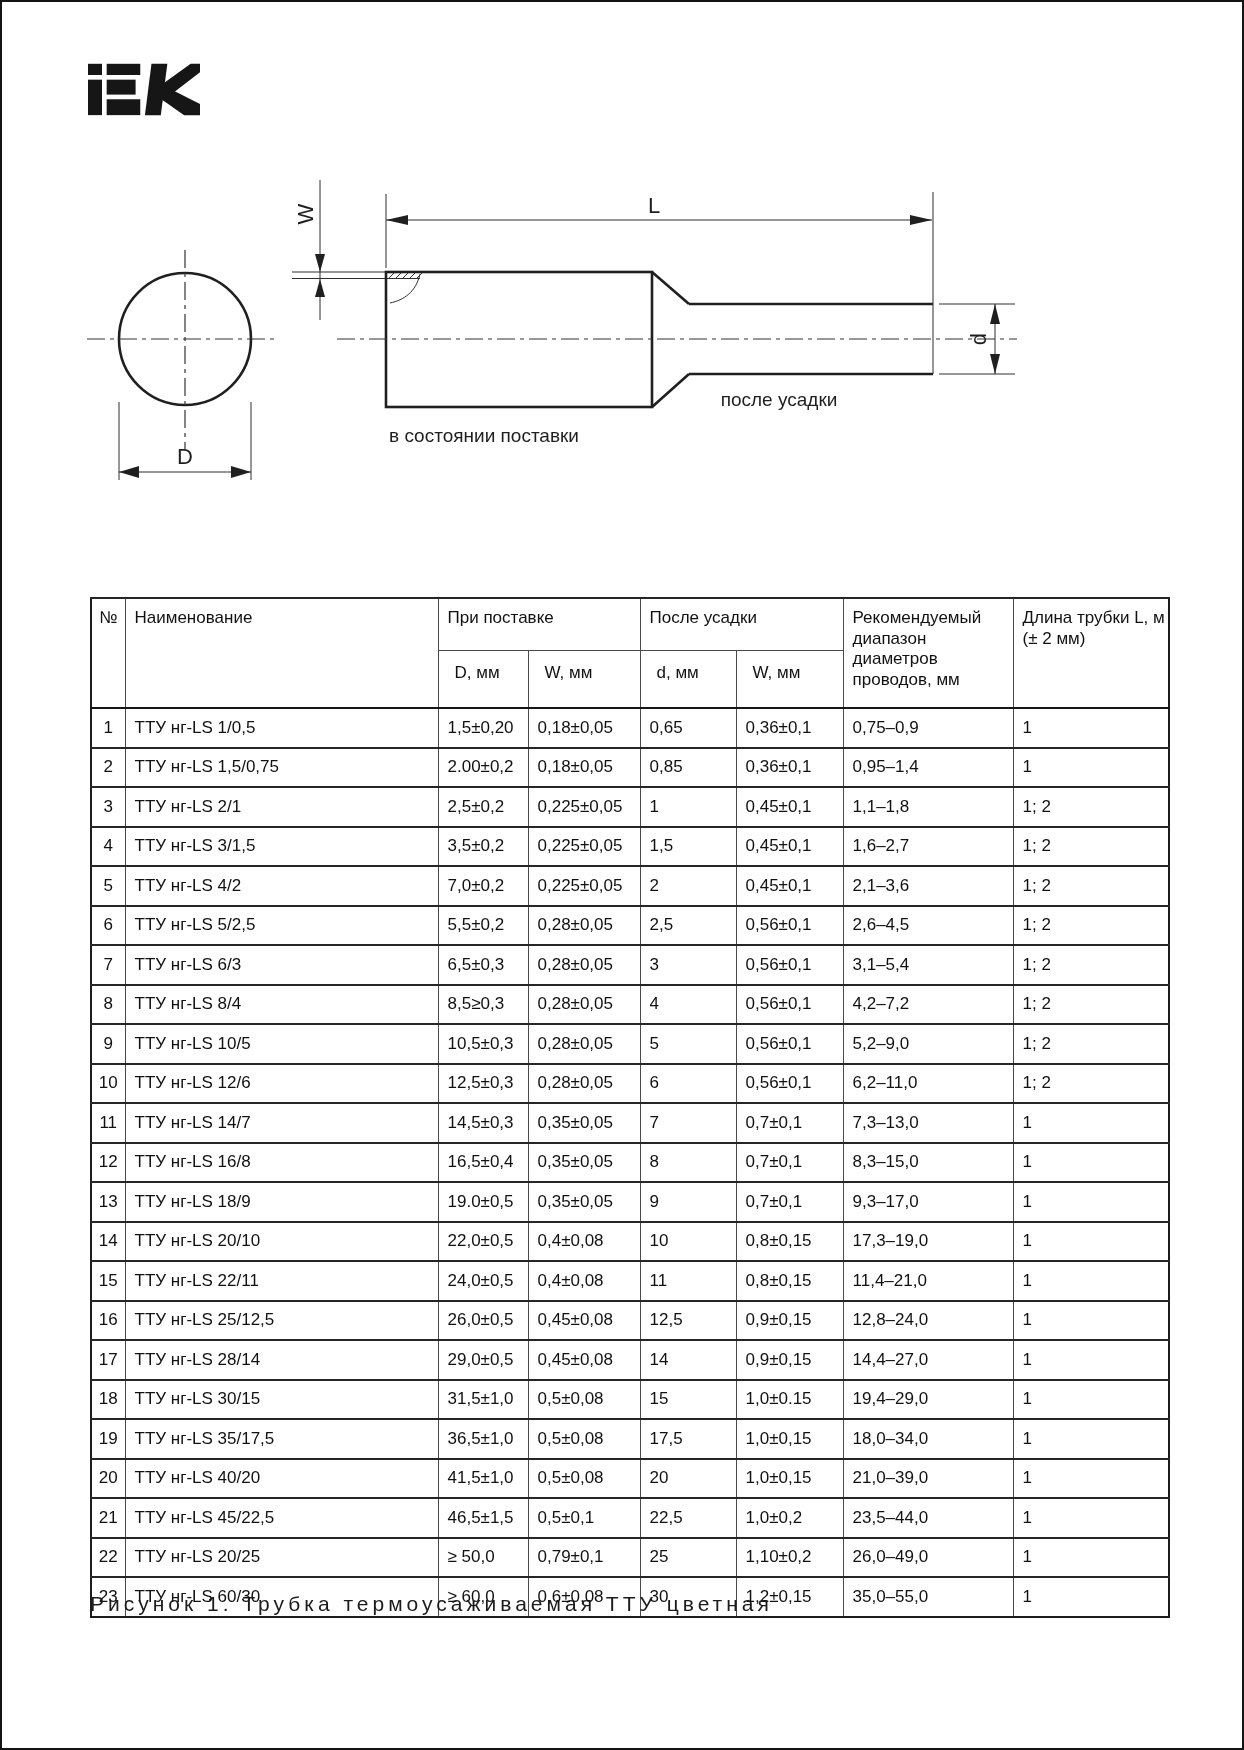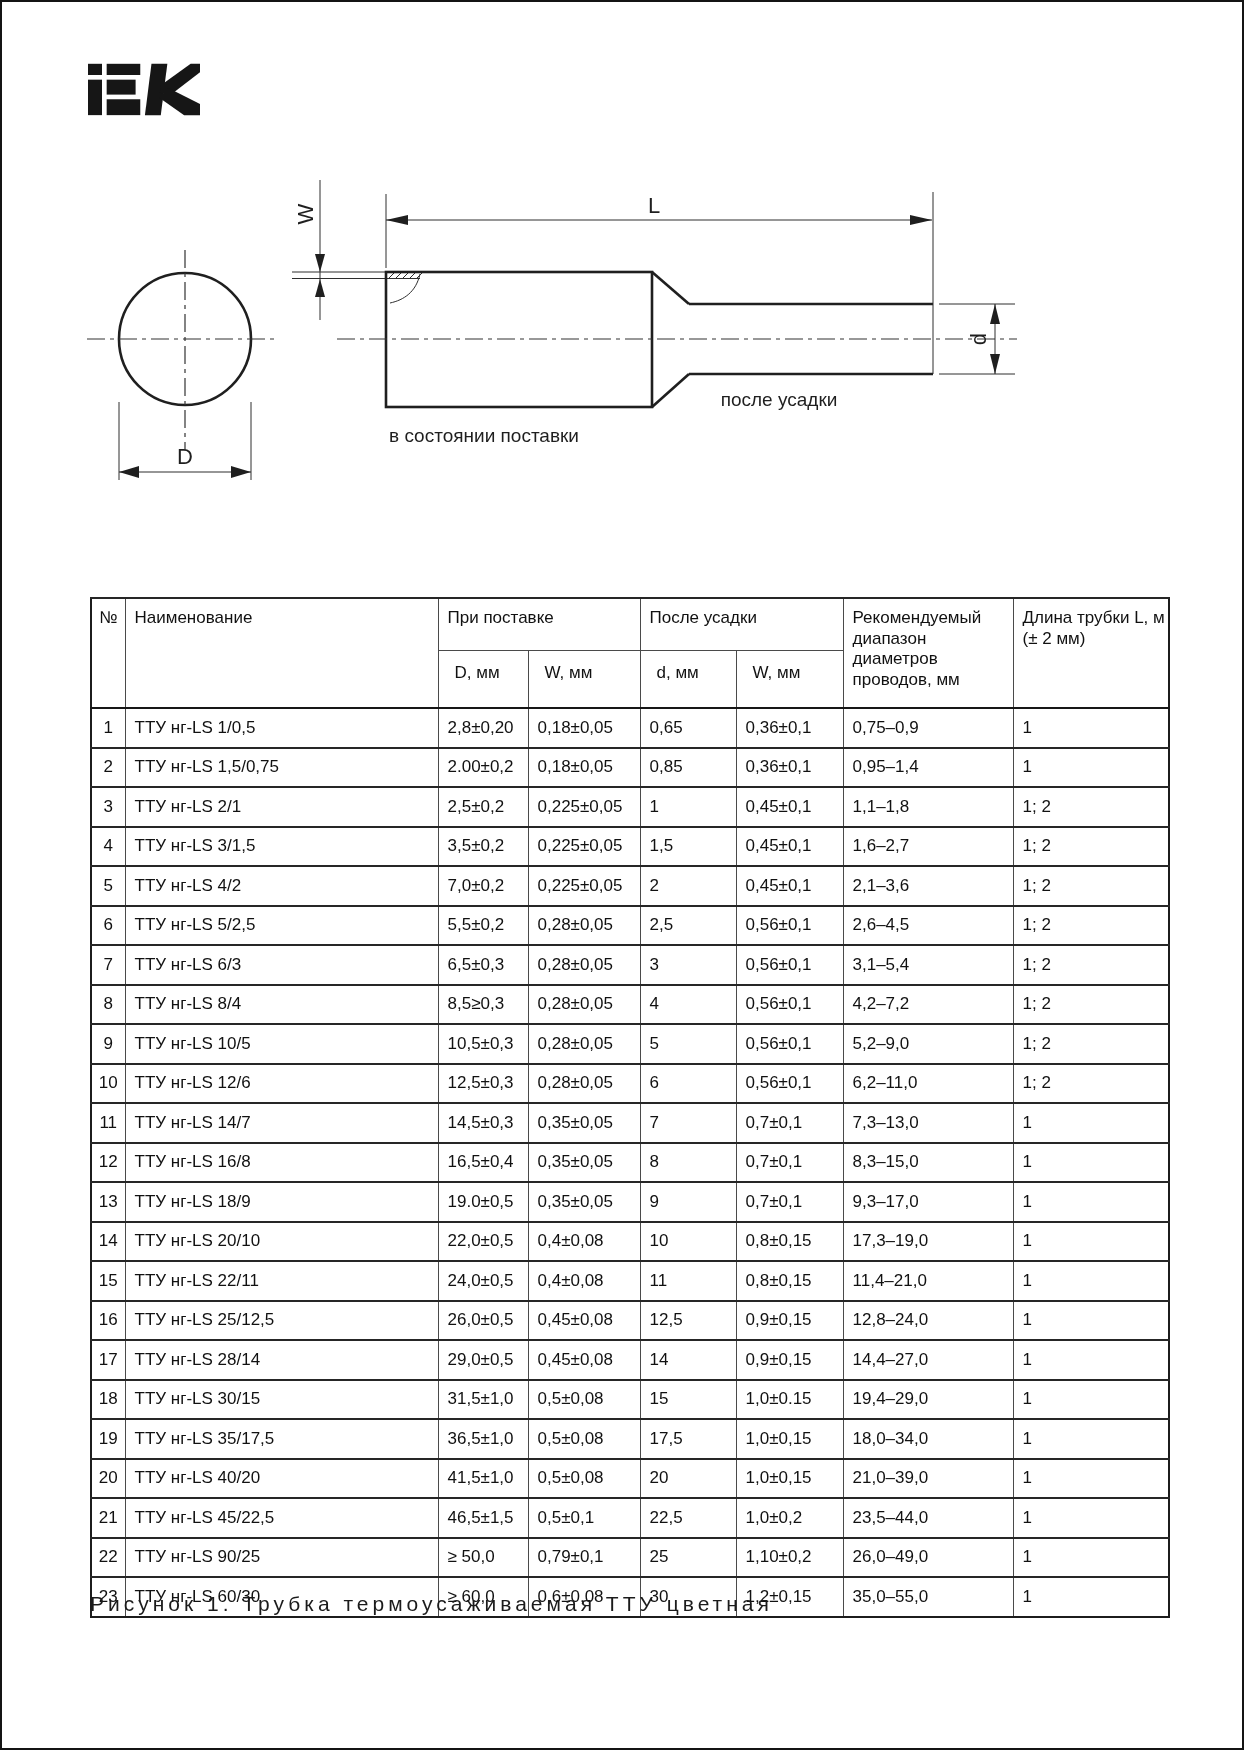--- a/index.html
+++ b/index.html
@@ -147,21 +147,21 @@
         <th>D, мм</th>
         <th>W, мм</th>
         <th>d, мм</th>
         <th>W, мм</th>
       </tr>
     </thead>
     <tbody>
         <tr>
           <td class="c0">1</td>
           <td class="c1">ТТУ нг-LS 1/0,5</td>
-          <td class="c2">2,8±0,20</td>
+          <td class="c2">1,5±0,20</td>
           <td class="c3">0,18±0,05</td>
           <td class="c4">0,65</td>
           <td class="c5">0,36±0,1</td>
           <td class="c6">0,75–0,9</td>
           <td class="c7">1</td>
         </tr>
         <tr>
           <td class="c0">2</td>
           <td class="c1">ТТУ нг-LS 1,5/0,75</td>
           <td class="c2">2.00±0,2</td>
@@ -356,21 +356,21 @@
           <td class="c1">ТТУ нг-LS 45/22,5</td>
           <td class="c2">46,5±1,5</td>
           <td class="c3">0,5±0,1</td>
           <td class="c4">22,5</td>
           <td class="c5">1,0±0,2</td>
           <td class="c6">23,5–44,0</td>
           <td class="c7">1</td>
         </tr>
         <tr>
           <td class="c0">22</td>
-          <td class="c1">ТТУ нг-LS 90/25</td>
+          <td class="c1">ТТУ нг-LS 20/25</td>
           <td class="c2">≥ 50,0</td>
           <td class="c3">0,79±0,1</td>
           <td class="c4">25</td>
           <td class="c5">1,10±0,2</td>
           <td class="c6">26,0–49,0</td>
           <td class="c7">1</td>
         </tr>
         <tr>
           <td class="c0">23</td>
           <td class="c1">ТТУ нг-LS 60/30</td>

